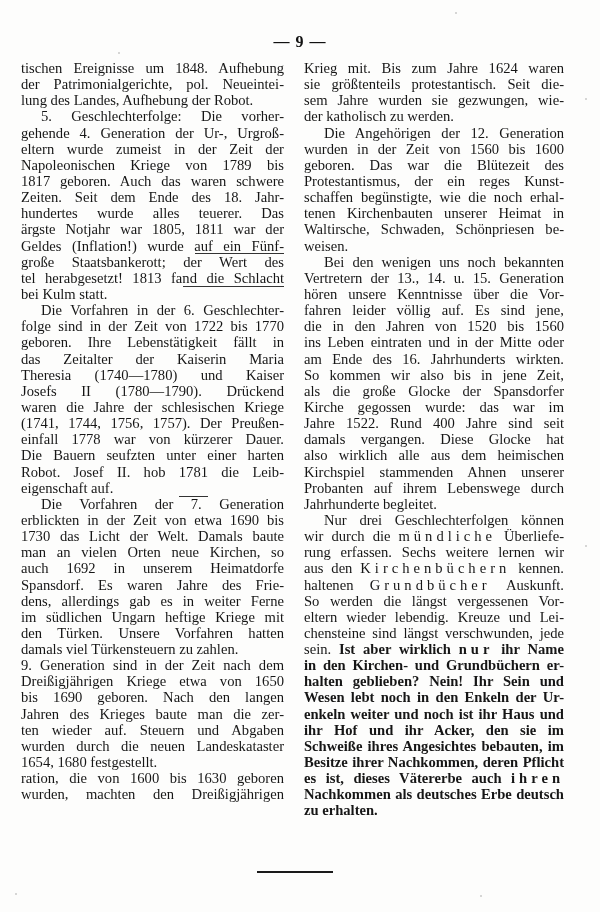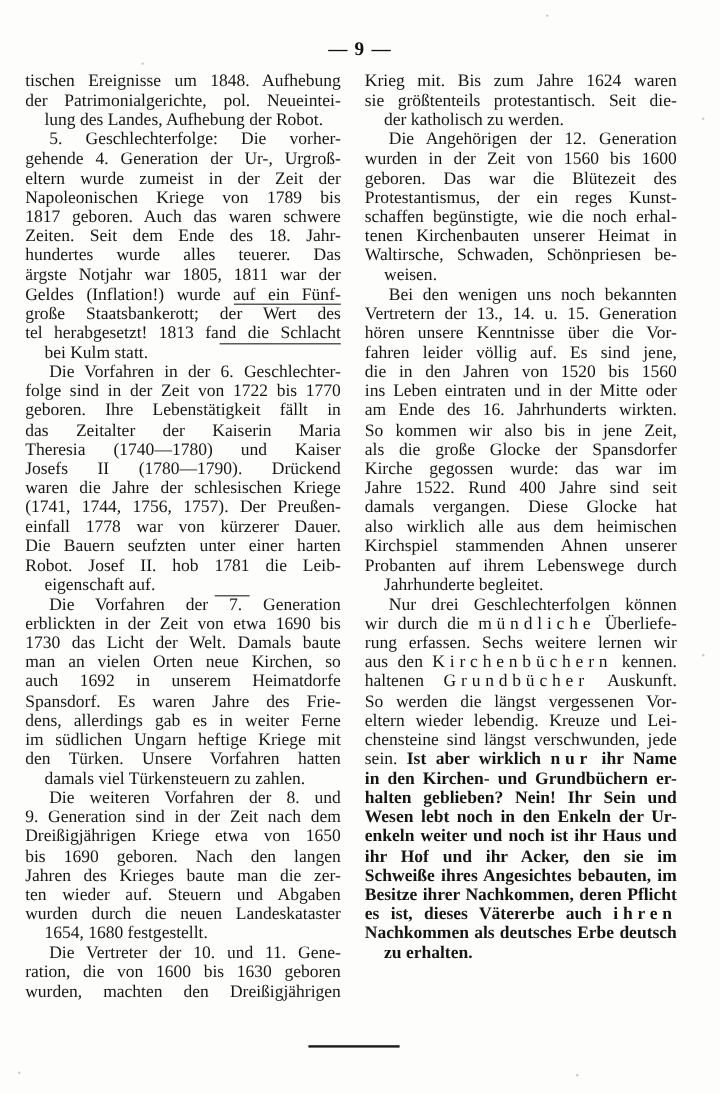--- a/index.html
+++ b/index.html
@@ -52,21 +52,20 @@
     }
     .line {
       display: block;
       white-space: nowrap;
       text-align-last: justify;
       overflow: visible;
       height: 16.15px;
     }
     .line.last {
       text-align-last: left;
-      margin-left: 16px;
     }
     .line.indent {
       padding-left: 20px;
     }
     .spaced {
       letter-spacing: 4px;
     }
     .bold {
       font-weight: bold;
     }
@@ -127,35 +126,34 @@
       <span class="line indent">Die Vorfahren der 7. Generation</span>
       <span class="line">erblickten in der Zeit von etwa 1690 bis</span>
       <span class="line">1730 das Licht der Welt.  Damals baute</span>
       <span class="line">man an vielen Orten neue Kirchen, so</span>
       <span class="line">auch  1692  in  unserem  Heimatdorfe</span>
       <span class="line">Spansdorf.  Es waren Jahre des Frie-</span>
       <span class="line">dens, allerdings gab es in weiter Ferne</span>
       <span class="line">im südlichen Ungarn heftige Kriege mit</span>
       <span class="line">den Türken.  Unsere Vorfahren hatten</span>
       <span class="line last">damals viel Türkensteuern zu zahlen.</span>
-      <span class="line indent">Die weiteren Vorfahren der 8. und</span>
       <span class="line">9. Generation sind in der Zeit nach dem</span>
       <span class="line">Dreißigjährigen Kriege etwa von 1650</span>
       <span class="line">bis  1690  geboren.  Nach  den  langen</span>
       <span class="line">Jahren des Krieges baute man die zer-</span>
       <span class="line">ten wieder auf.  Steuern und Abgaben</span>
       <span class="line">wurden durch die neuen Landeskataster</span>
       <span class="line last">1654, 1680 festgestellt.</span>
-      <span class="line indent">Die Vertreter der 10. und 11. Gene-</span>
       <span class="line">ration, die von 1600 bis 1630 geboren</span>
       <span class="line">wurden,  machten  den  Dreißigjährigen</span>
     </div>
   <div class="column col-right" id="col-right">
       <span class="line">Krieg mit.  Bis zum Jahre 1624 waren</span>
       <span class="line">sie größtenteils protestantisch.  Seit die-</span>
+      <span class="line">sem Jahre wurden sie gezwungen, wie-</span>
       <span class="line last">der katholisch zu werden.</span>
       <span class="line indent">Die Angehörigen der 12. Generation</span>
       <span class="line">wurden in der Zeit von 1560 bis 1600</span>
       <span class="line">geboren.  Das war die Blütezeit des</span>
       <span class="line">Protestantismus,  der ein reges Kunst-</span>
       <span class="line">schaffen begünstigte, wie die noch erhal-</span>
       <span class="line">tenen Kirchenbauten unserer Heimat in</span>
       <span class="line">Waltirsche, Schwaden, Schönpriesen be-</span>
       <span class="line last">weisen.</span>
       <span class="line indent">Bei den wenigen uns noch bekannten</span>

